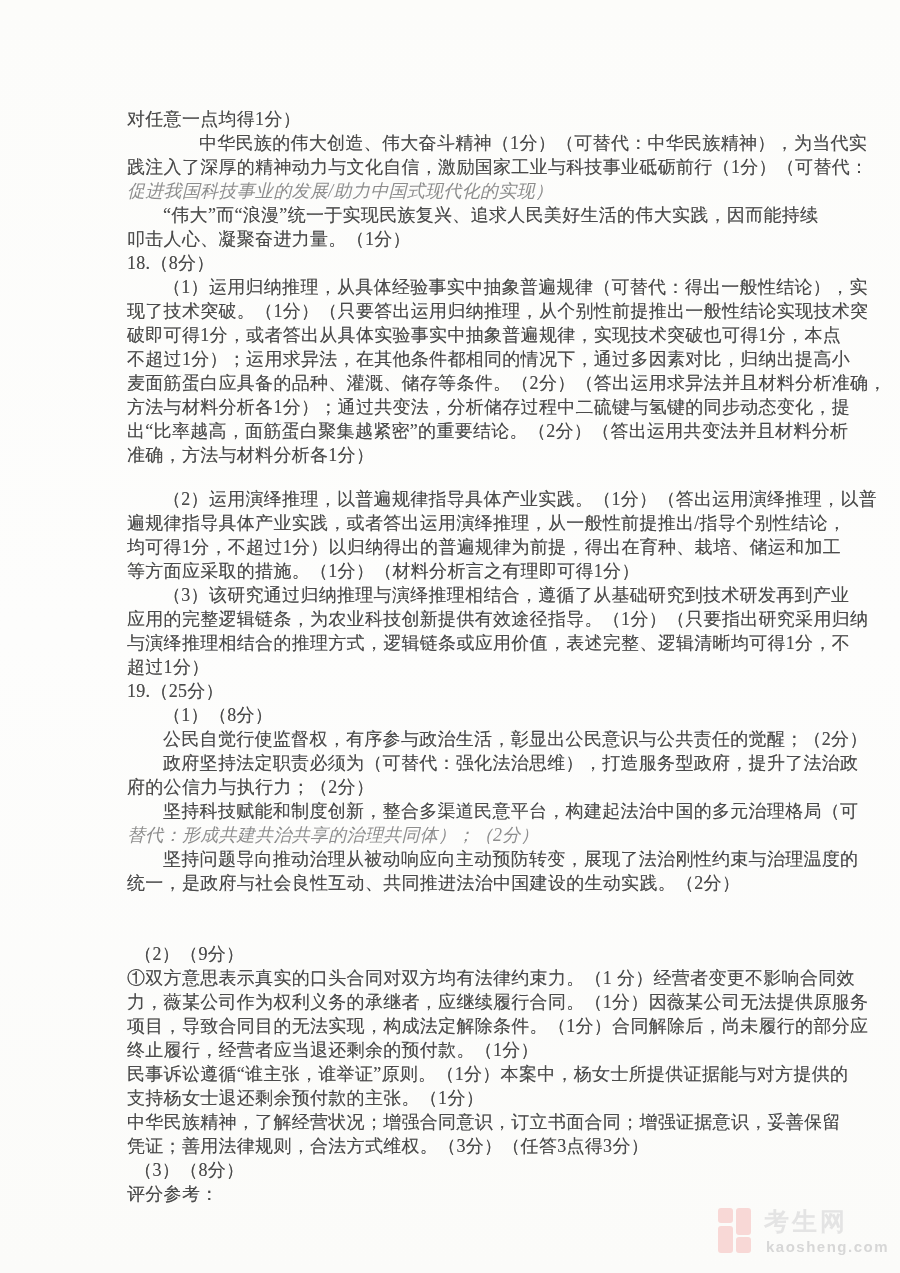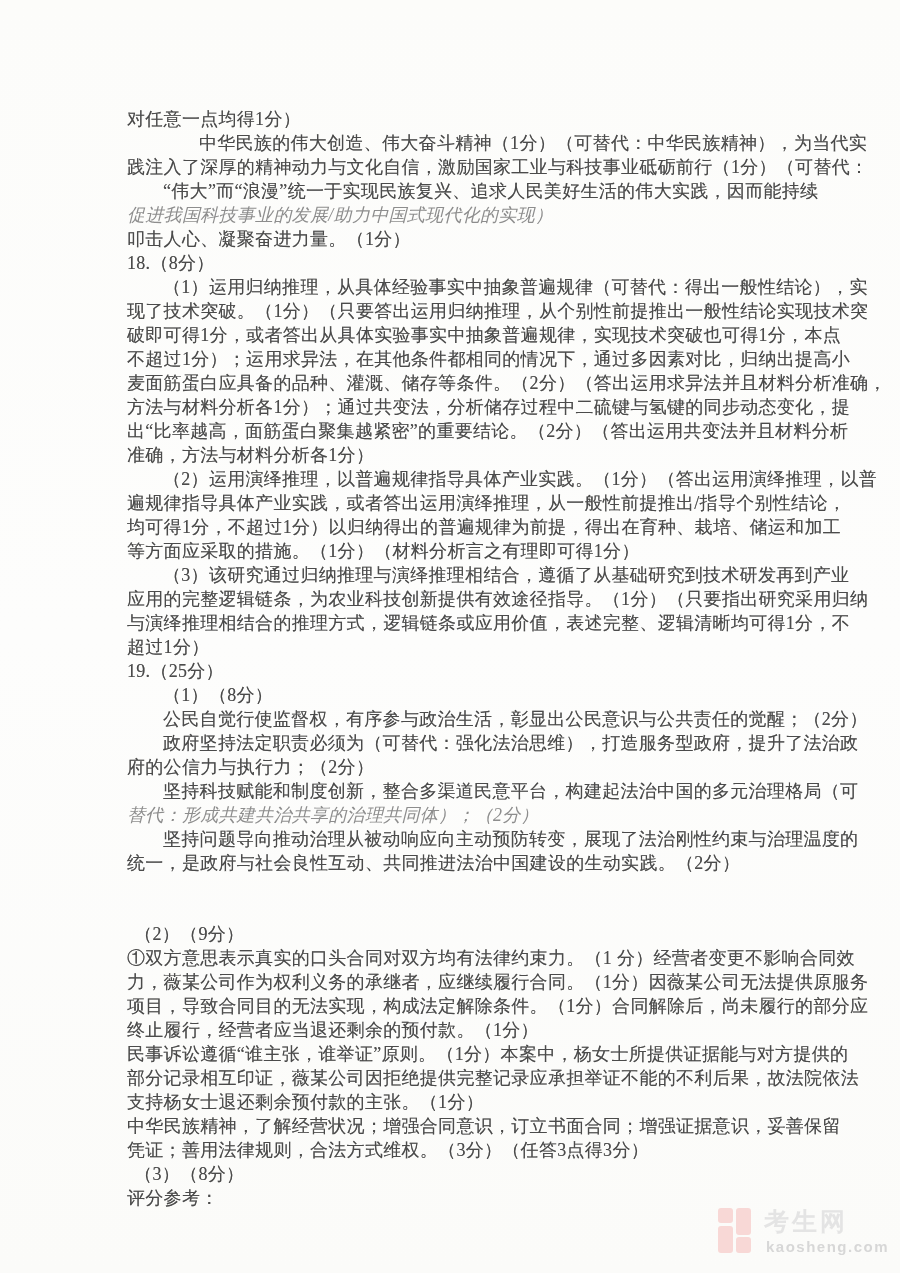--- a/index.html
+++ b/index.html
@@ -91,33 +91,33 @@
 </style>
 </head>
 <body>
 
 <div class="page">
 
   <div class="doc">
       <div class="line end">对任意一点均得1分）</div>
       <div class="line" style="padding-left: 4em;">中华民族的伟大创造、伟大奋斗精神（1分）（可替代：中华民族精神），为当代实</div>
       <div class="line">践注入了深厚的精神动力与文化自信，激励国家工业与科技事业砥砺前行（1分）（可替代：</div>
+      <div class="line end kai">促进我国科技事业的发展/助力中国式现代化的实现）</div>
       <div class="line" style="padding-left: 2em;">“伟大”而“浪漫”统一于实现民族复兴、追求人民美好生活的伟大实践，因而能持续</div>
-      <div class="line end kai">促进我国科技事业的发展/助力中国式现代化的实现）</div>
       <div class="line end">叩击人心、凝聚奋进力量。（1分）</div>
       <div class="line end">18.（8分）</div>
       <div class="line" style="padding-left: 2em;">（1）运用归纳推理，从具体经验事实中抽象普遍规律（可替代：得出一般性结论），实</div>
       <div class="line">现了技术突破。（1分）（只要答出运用归纳推理，从个别性前提推出一般性结论实现技术突</div>
       <div class="line">破即可得1分，或者答出从具体实验事实中抽象普遍规律，实现技术突破也可得1分，本点</div>
       <div class="line">不超过1分）；运用求异法，在其他条件都相同的情况下，通过多因素对比，归纳出提高小</div>
       <div class="line">麦面筋蛋白应具备的品种、灌溉、储存等条件。（2分）（答出运用求异法并且材料分析准确，</div>
       <div class="line">方法与材料分析各1分）；通过共变法，分析储存过程中二硫键与氢键的同步动态变化，提</div>
       <div class="line">出“比率越高，面筋蛋白聚集越紧密”的重要结论。（2分）（答出运用共变法并且材料分析</div>
       <div class="line end">准确，方法与材料分析各1分）</div>
-      <div class="line" style="padding-left: 2em;">（2）运用演绎推理，以普遍规律指导具体产业实践。（1分）（答出运用演绎推理，以普</div>
+      <div class="line" style="padding-left: 2em; margin-top: 20px;">（2）运用演绎推理，以普遍规律指导具体产业实践。（1分）（答出运用演绎推理，以普</div>
       <div class="line">遍规律指导具体产业实践，或者答出运用演绎推理，从一般性前提推出/指导个别性结论，</div>
       <div class="line">均可得1分，不超过1分）以归纳得出的普遍规律为前提，得出在育种、栽培、储运和加工</div>
       <div class="line end">等方面应采取的措施。（1分）（材料分析言之有理即可得1分）</div>
       <div class="line" style="padding-left: 2em;">（3）该研究通过归纳推理与演绎推理相结合，遵循了从基础研究到技术研发再到产业</div>
       <div class="line">应用的完整逻辑链条，为农业科技创新提供有效途径指导。（1分）（只要指出研究采用归纳</div>
       <div class="line">与演绎推理相结合的推理方式，逻辑链条或应用价值，表述完整、逻辑清晰均可得1分，不</div>
       <div class="line end">超过1分）</div>
       <div class="line end">19.（25分）</div>
       <div class="line end" style="padding-left: 2em;">（1）（8分）</div>
       <div class="line end" style="padding-left: 2em;">公民自觉行使监督权，有序参与政治生活，彰显出公民意识与公共责任的觉醒；（2分）</div>
@@ -126,21 +126,20 @@
       <div class="line" style="padding-left: 2em;">坚持科技赋能和制度创新，整合多渠道民意平台，构建起法治中国的多元治理格局（可</div>
       <div class="line end kai">替代：形成共建共治共享的治理共同体）；（2分）</div>
       <div class="line" style="padding-left: 2em;">坚持问题导向推动治理从被动响应向主动预防转变，展现了法治刚性约束与治理温度的</div>
       <div class="line end">统一，是政府与社会良性互动、共同推进法治中国建设的生动实践。（2分）</div>
       <div class="line end" style="padding-left: 0.4em; margin-top: 47px;">（2）（9分）</div>
       <div class="line">①双方意思表示真实的口头合同对双方均有法律约束力。（1 分）经营者变更不影响合同效</div>
       <div class="line">力，薇某公司作为权利义务的承继者，应继续履行合同。（1分）因薇某公司无法提供原服务</div>
       <div class="line">项目，导致合同目的无法实现，构成法定解除条件。（1分）合同解除后，尚未履行的部分应</div>
       <div class="line end">终止履行，经营者应当退还剩余的预付款。（1分）</div>
       <div class="line">民事诉讼遵循“谁主张，谁举证”原则。（1分）本案中，杨女士所提供证据能与对方提供的</div>
-      <div class="line">部分记录相互印证，薇某公司因拒绝提供完整记录应承担举证不能的不利后果，故法院依法</div>
       <div class="line end">支持杨女士退还剩余预付款的主张。（1分）</div>
       <div class="line">中华民族精神，了解经营状况；增强合同意识，订立书面合同；增强证据意识，妥善保留</div>
       <div class="line end">凭证；善用法律规则，合法方式维权。（3分）（任答3点得3分）</div>
       <div class="line end" style="padding-left: 0.4em; text-align: center;">（3）（8分）</div>
       <div class="line end">评分参考：</div>
     </div>
 
   <div class="watermark">
     <div class="wm-logo">
       <div class="wm-block wm-b1" style="background: rgb(248, 216, 214);"></div>

